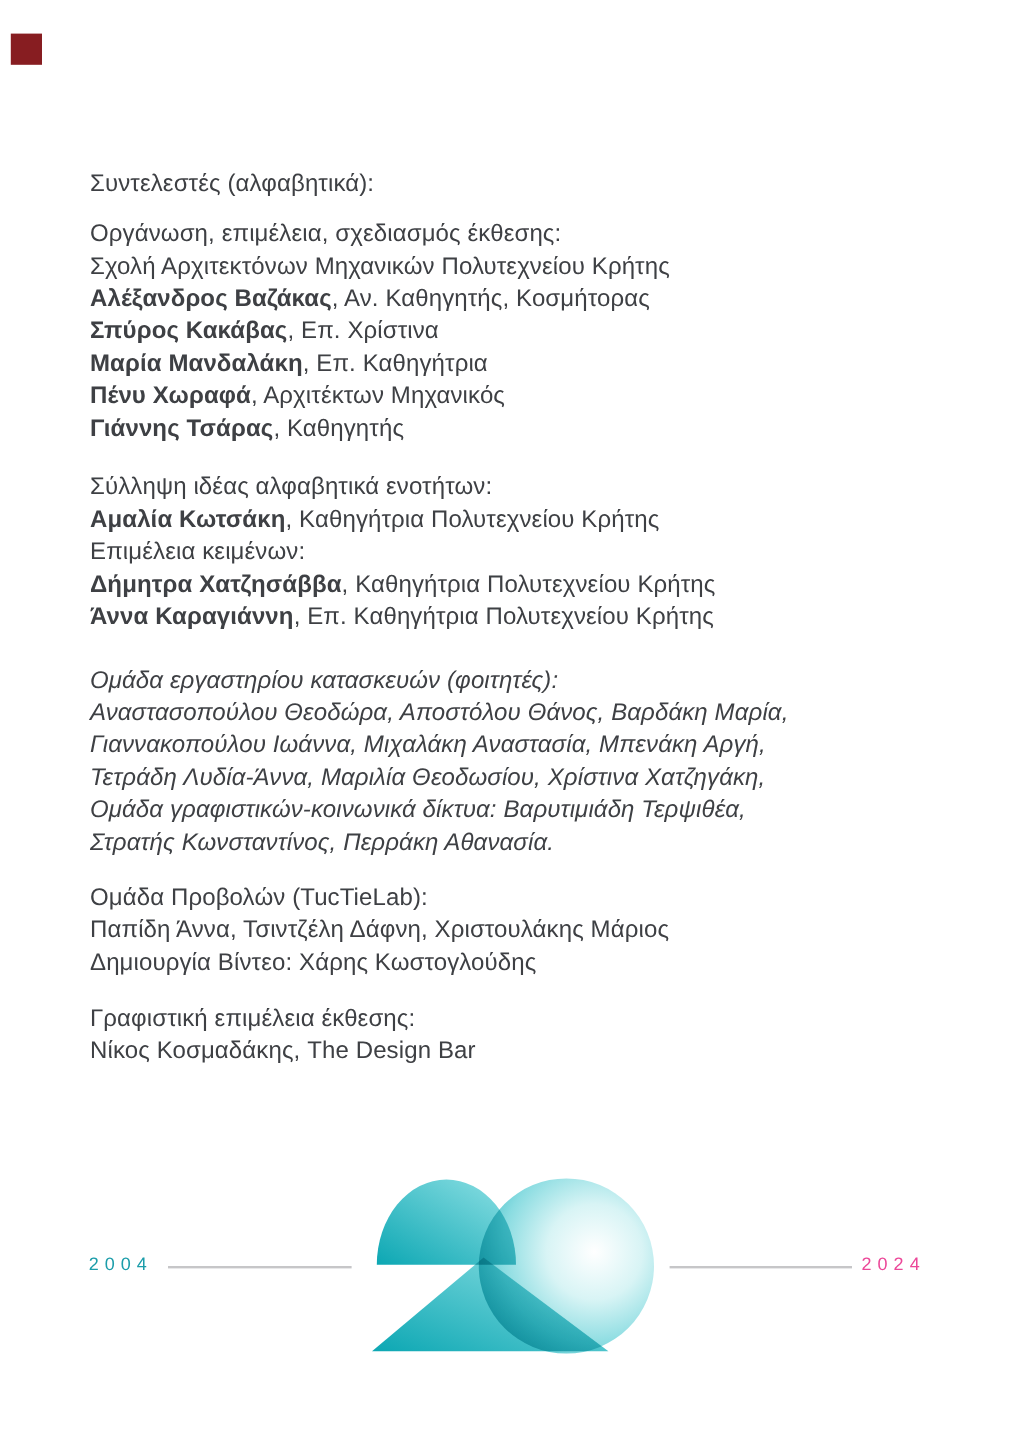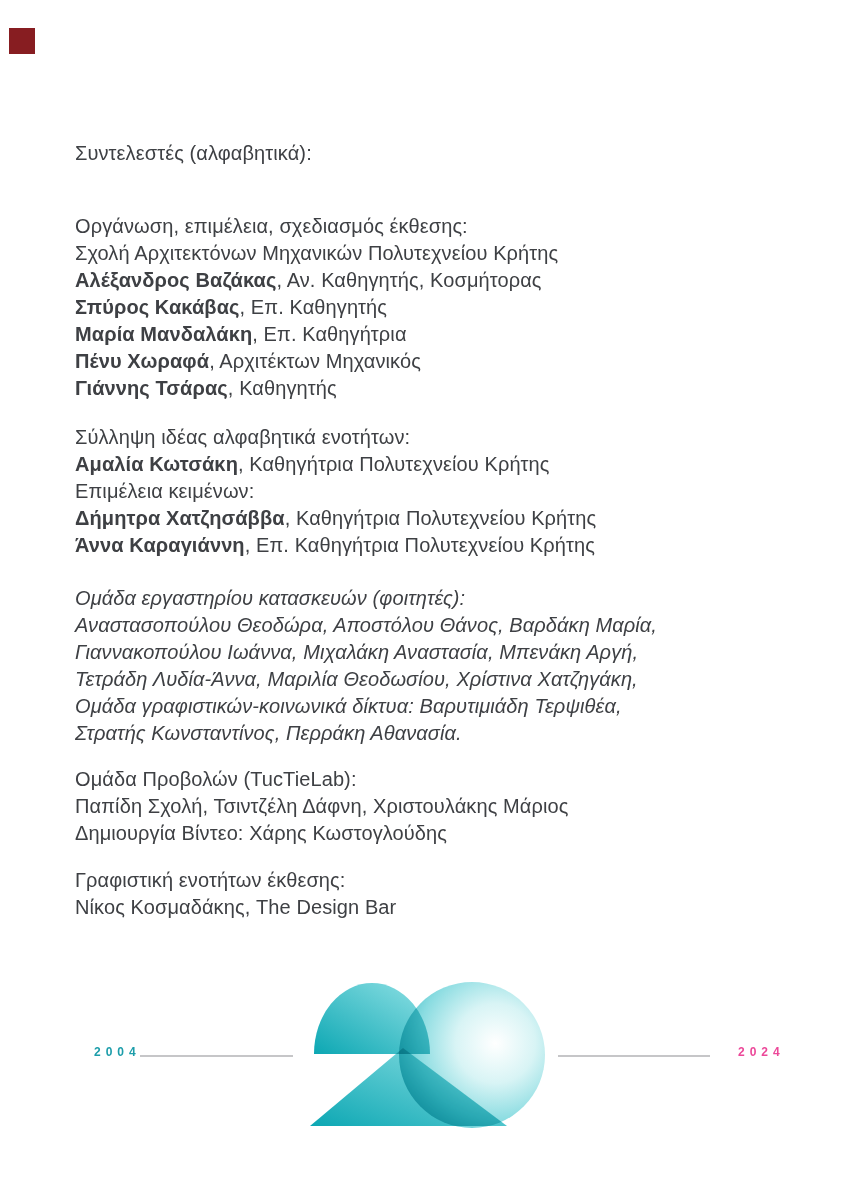--- a/index.html
+++ b/index.html
@@ -23,32 +23,31 @@
     left: 75px;
     top: 140px;
     width: 700px;
     font-size: 20px;
     line-height: 27px;
     color: #3e4044;
     letter-spacing: 0.1px;
   }
   .line { white-space: nowrap; }
   .b { font-weight: bold; }
-  .section:nth-child(1) { margin-top: 46px; }
+  .section:nth-child(1) { margin-top: 15px; }
   .section:nth-child(2) { margin-top: 22px; }
   .section:nth-child(3) { margin-top: 26px; font-style: italic; }
   .section:nth-child(4) { margin-top: 19px; }
   .section:nth-child(5) { margin-top: 20px; }
   .year {
     position: absolute;
     top: 1045px;
-    font-size: 12px;
+    font-size: 15px;
     letter-spacing: 5px;
-    font-weight: 700;
-    margin-left: 20px;
+    font-weight: 400;
   }
   .year-left { left: 74px; }
   .year-right { left: 718px; }
   .rule {
     position: absolute;
     top: 1055px;
     height: 2px;
   }
   .rule-left { left: 140px; width: 153px; }
   .rule-right { left: 558px; width: 152px; }
@@ -61,21 +60,21 @@
 
   <div class="red-marker" style="background: rgb(135, 29, 33);"></div>
 
   <div class="content" style="color: rgb(62, 64, 68);">
     <div class="line">Συντελεστές (αλφαβητικά):</div>
     <div id="sections">
         <div class="section">
           <div class="line"><span>Οργάνωση, επιμέλεια, σχεδιασμός έκθεσης:</span></div>
           <div class="line"><span>Σχολή Αρχιτεκτόνων Μηχανικών Πολυτεχνείου Κρήτης</span></div>
           <div class="line"><span class="b">Αλέξανδρος Βαζάκας</span><span>, Αν. Καθηγητής, Κοσμήτορας</span></div>
-          <div class="line"><span class="b">Σπύρος Κακάβας</span><span>, Επ. Καθηγητής</span></div>
+          <div class="line"><span class="b">Σπύρος Κακάβας</span><span>, Επ. Χρίστινα</span></div>
           <div class="line"><span class="b">Μαρία Μανδαλάκη</span><span>, Επ. Καθηγήτρια</span></div>
           <div class="line"><span class="b">Πένυ Χωραφά</span><span>, Αρχιτέκτων Μηχανικός</span></div>
           <div class="line"><span class="b">Γιάννης Τσάρας</span><span>, Καθηγητής</span></div>
         </div>
         <div class="section">
           <div class="line"><span>Σύλληψη ιδέας αλφαβητικά ενοτήτων:</span></div>
           <div class="line"><span class="b">Αμαλία Κωτσάκη</span><span>, Καθηγήτρια Πολυτεχνείου Κρήτης</span></div>
           <div class="line"><span>Επιμέλεια κειμένων:</span></div>
           <div class="line"><span class="b">Δήμητρα Χατζησάββα</span><span>, Καθηγήτρια Πολυτεχνείου Κρήτης</span></div>
           <div class="line"><span class="b">Άννα Καραγιάννη</span><span>, Επ. Καθηγήτρια Πολυτεχνείου Κρήτης</span></div>
@@ -83,25 +82,25 @@
         <div class="section">
           <div class="line"><span>Ομάδα εργαστηρίου κατασκευών (φοιτητές):</span></div>
           <div class="line"><span>Αναστασοπούλου Θεοδώρα, Αποστόλου Θάνος, Βαρδάκη Μαρία,</span></div>
           <div class="line"><span>Γιαννακοπούλου Ιωάννα, Μιχαλάκη Αναστασία, Μπενάκη Αργή,</span></div>
           <div class="line"><span>Τετράδη Λυδία-Άννα, Μαριλία Θεοδωσίου, Χρίστινα Χατζηγάκη,</span></div>
           <div class="line"><span>Ομάδα γραφιστικών-κοινωνικά δίκτυα: Βαρυτιμιάδη Τερψιθέα,</span></div>
           <div class="line"><span>Στρατής Κωνσταντίνος, Περράκη Αθανασία.</span></div>
         </div>
         <div class="section">
           <div class="line"><span>Ομάδα Προβολών (TucTieLab):</span></div>
-          <div class="line"><span>Παπίδη Σχολή, Τσιντζέλη Δάφνη, Χριστουλάκης Μάριος</span></div>
+          <div class="line"><span>Παπίδη Άννα, Τσιντζέλη Δάφνη, Χριστουλάκης Μάριος</span></div>
           <div class="line"><span>Δημιουργία Βίντεο: Χάρης Κωστογλούδης</span></div>
         </div>
         <div class="section">
-          <div class="line"><span>Γραφιστική ενοτήτων έκθεσης:</span></div>
+          <div class="line"><span>Γραφιστική επιμέλεια έκθεσης:</span></div>
           <div class="line"><span>Νίκος Κοσμαδάκης, The Design Bar</span></div>
         </div>
       </div>
   </div>
 
   <span class="year year-left" style="color: rgb(28, 157, 170);">2004</span>
   <div class="rule rule-left" style="background: rgb(198, 198, 200);"></div>
 
   <svg class="logo" width="260" height="160" viewBox="0 0 260 160" xmlns="http://www.w3.org/2000/svg">
     <defs>

